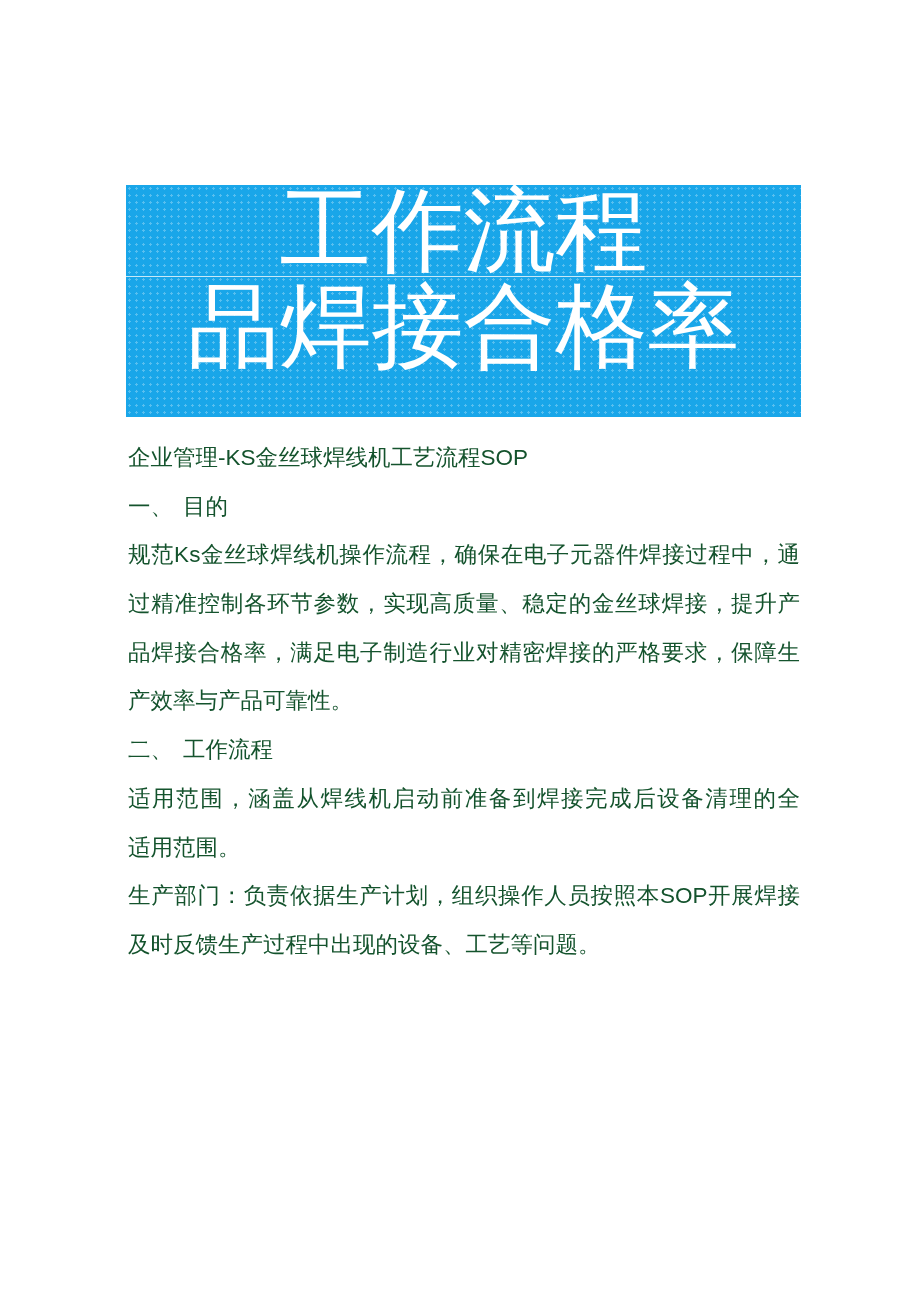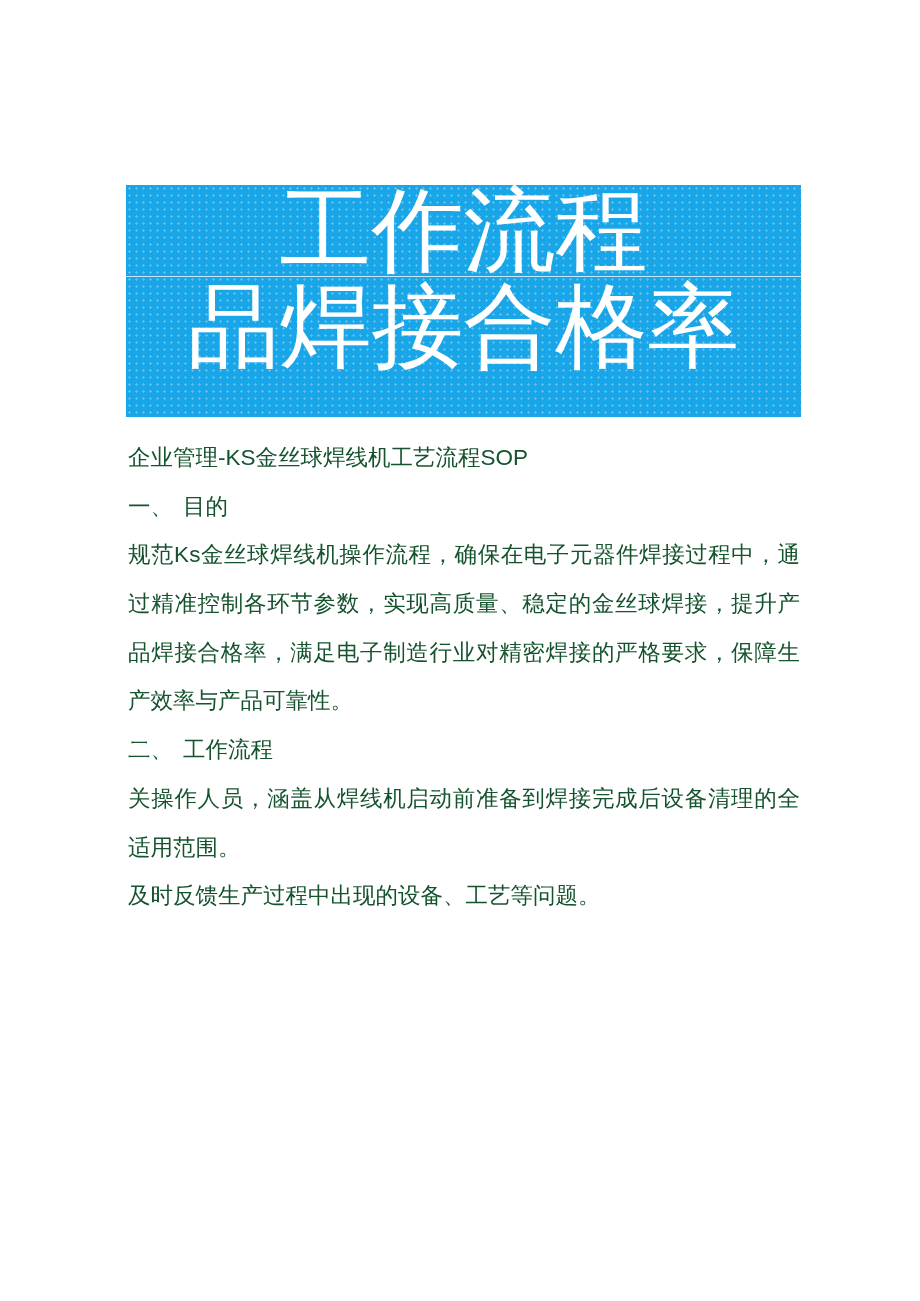--- a/index.html
+++ b/index.html
@@ -76,20 +76,21 @@
 
     <div class="line heading"><span>一、</span><span class="htext">目的</span></div>
 
     <div class="line j">规范Ks金丝球焊线机操作流程，确保在电子元器件焊接过程中，通</div>
     <div class="line j">过精准控制各环节参数，实现高质量、稳定的金丝球焊接，提升产</div>
     <div class="line j">品焊接合格率，满足电子制造行业对精密焊接的严格要求，保障生</div>
     <div class="line">产效率与产品可靠性。</div>
 
     <div class="line heading"><span>二、</span><span class="htext">工作流程</span></div>
 
-    <div class="line j">关操作人员，涵盖从焊线机启动前准备到焊接完成后设备清理的全</div>
+    <div class="line j">适用范围，涵盖从焊线机启动前准备到焊接完成后设备清理的全</div>
     <div class="line">适用范围。</div>
 
 
+    <div class="line j">生产部门：负责依据生产计划，组织操作人员按照本SOP开展焊接</div>
     <div class="line">及时反馈生产过程中出现的设备、工艺等问题。</div>
 
   </div>
 </div>
 
 </body></html>

